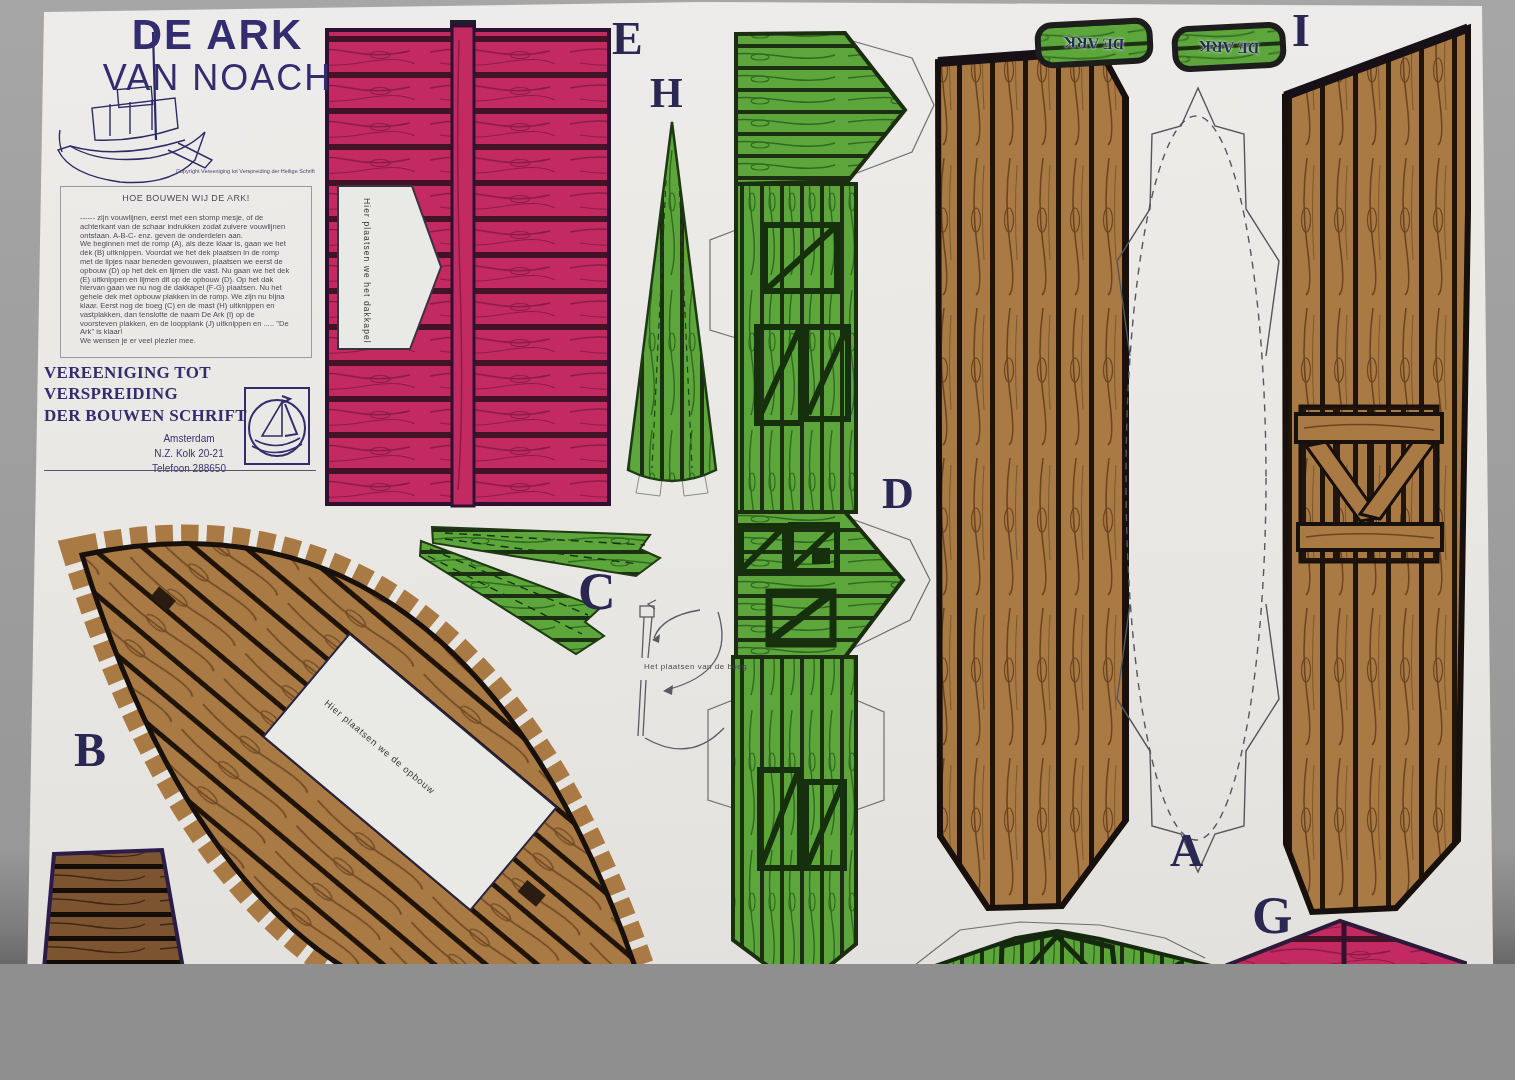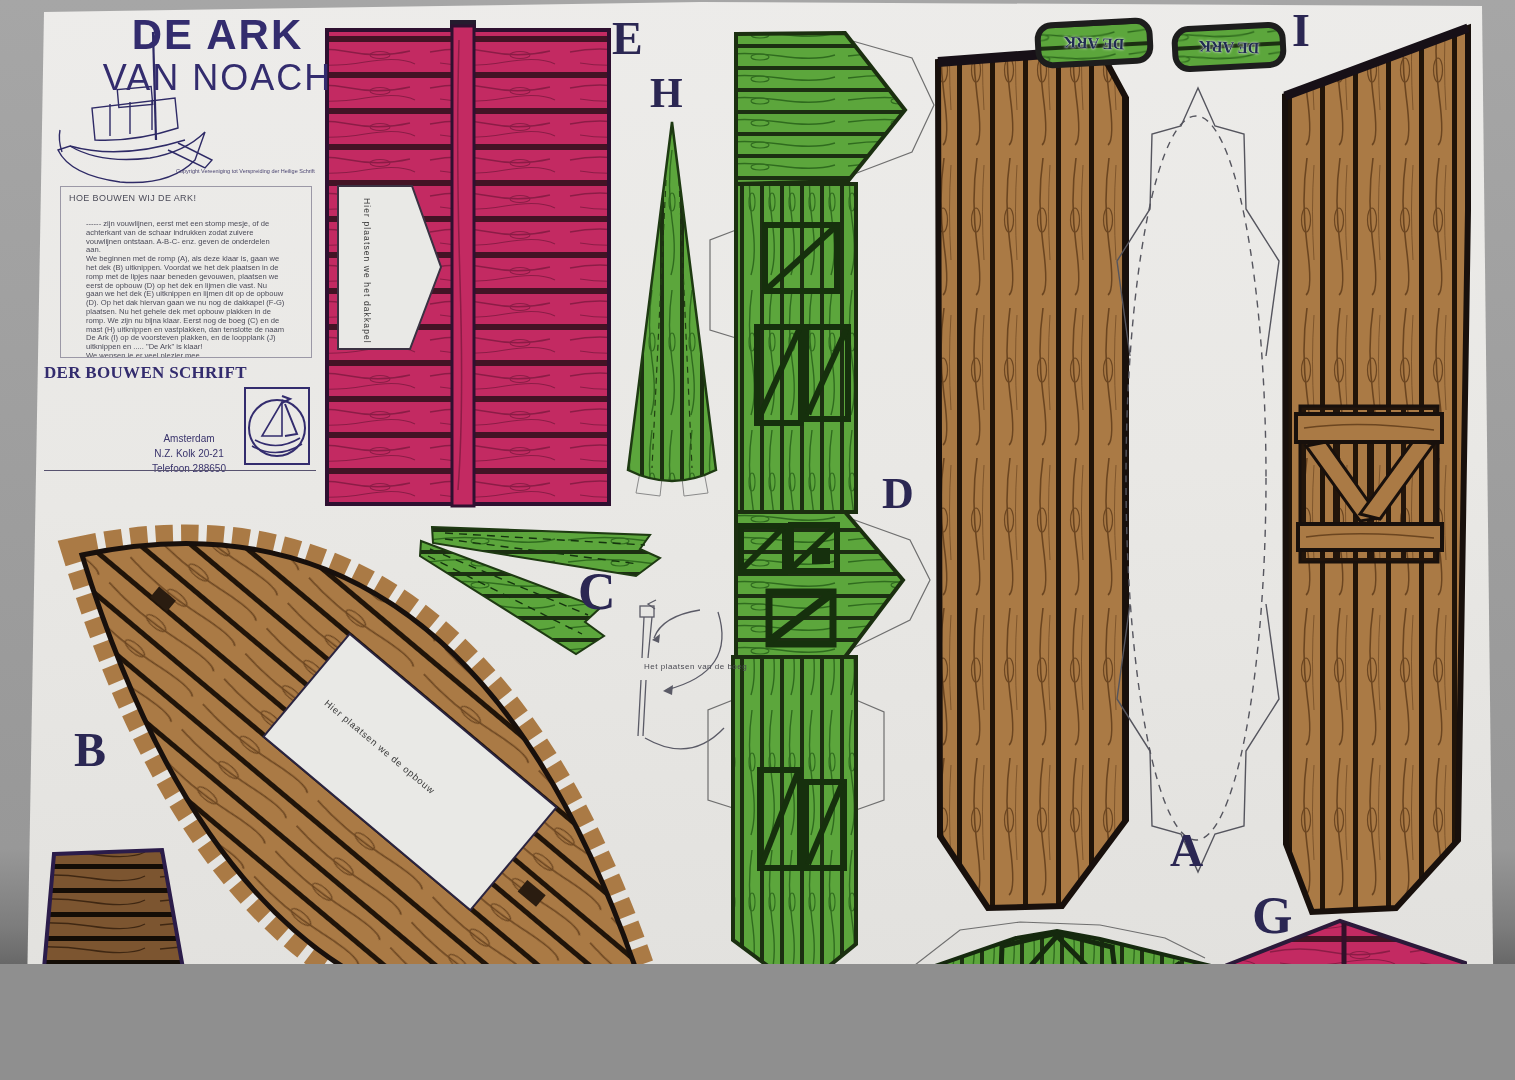--- a/index.html
+++ b/index.html
@@ -12,22 +12,22 @@
     background:linear-gradient(178deg,#edecea 0%,#e9e8e5 50%,#e2e1de 100%);
     box-shadow:0 6px 18px rgba(0,0,0,.4);}
   svg.art{position:absolute;inset:0;z-index:2;}
   .txt{position:absolute;z-index:3;}
   .title-block{left:95px;top:14px;width:245px;text-align:center;color:var(--navy-text,#332c6e);}
   .title1{font-size:42px;font-weight:700;letter-spacing:2px;line-height:1;}
   .title2{font-size:36px;font-weight:400;letter-spacing:2px;line-height:1.2;}
   .copyright{left:176px;top:168px;width:150px;font-size:5.5px;color:#4a4470;}
   .instr{left:60px;top:186px;width:252px;height:172px;border:1px solid #9b98a6;
          padding:6px 8px;box-sizing:border-box;color:#4b4b58;overflow:hidden;}
-  .instr h3{margin:0 0 4px 0;font-size:9px;font-weight:400;letter-spacing:.4px;}
-  .instr p{margin:17px;font-size:7.6px;line-height:1.16;white-space:pre-line;}
+  .instr h3{margin:0 0 4px 0;font-size:9px;font-weight:400;letter-spacing:.4px;text-align:center;}
+  .instr p{margin:11px;font-size:7.6px;line-height:1.16;white-space:pre-line;}
   .org{left:44px;top:362px;width:280px;font-family:"Liberation Serif",serif;
        font-weight:700;font-size:17px;line-height:1.25;color:var(--navy-text,#332c6e);letter-spacing:.3px;}
   .addr{left:130px;top:431px;width:118px;text-align:center;font-family:Liberation Sans, sans-serif;
         font-size:10px;line-height:1.5;color:#39336b;}
   .rule{left:44px;top:470px;width:272px;height:1px;background:#57526f;}
   .ltr{position:absolute;z-index:3;font-family:"Liberation Serif",serif;font-weight:700;
        color:#2b2753;line-height:1;}
   .note-roof{left:362px;top:198px;height:148px;writing-mode:vertical-rl;
        font-size:8.5px;letter-spacing:1.1px;color:#3a3a3a;}
   .note-deck{left:326px;top:696px;width:230px;transform:rotate(40deg);transform-origin:0 50%;
@@ -244,20 +244,21 @@
   <div class="txt copyright">Copyright Vereeniging tot Verspreiding der Heilige Schrift</div>
 
   <div class="txt instr">
     <h3>HOE BOUWEN WIJ DE ARK!</h3>
     <p>------ zijn vouwlijnen, eerst met een stomp mesje, of de achterkant van de schaar indrukken zodat zuivere vouwlijnen ontstaan. A-B-C- enz. geven de onderdelen aan.
 We beginnen met de romp (A), als deze klaar is, gaan we het dek (B) uitknippen. Voordat we het dek plaatsen in de romp met de lipjes naar beneden gevouwen, plaatsen we eerst de opbouw (D) op het dek en lijmen die vast. Nu gaan we het dek (E) uitknippen en lijmen dit op de opbouw (D). Op het dak hiervan gaan we nu nog de dakkapel (F-G) plaatsen. Nu het gehele dek met opbouw plakken in de romp. We zijn nu bijna klaar. Eerst nog de boeg (C) en de mast (H) uitknippen en vastplakken, dan tenslotte de naam De Ark (I) op de voorsteven plakken, en de loopplank (J) uitknippen en ..... "De Ark" is klaar!
 We wensen je er veel plezier mee.</p>
   </div>
 
   <div class="txt org">
+    <div>VEREENIGING TOT VERSPREIDING</div>
     <div>DER BOUWEN SCHRIFT</div>
   </div>
   <div class="txt addr">
     <div>Amsterdam</div>
     <div>N.Z. Kolk 20-21</div>
     <div>Telefoon 288650</div>
   </div>
   <div class="txt rule"></div>
 
   <div class="txt note-roof">Hier plaatsen we het dakkapel</div>

